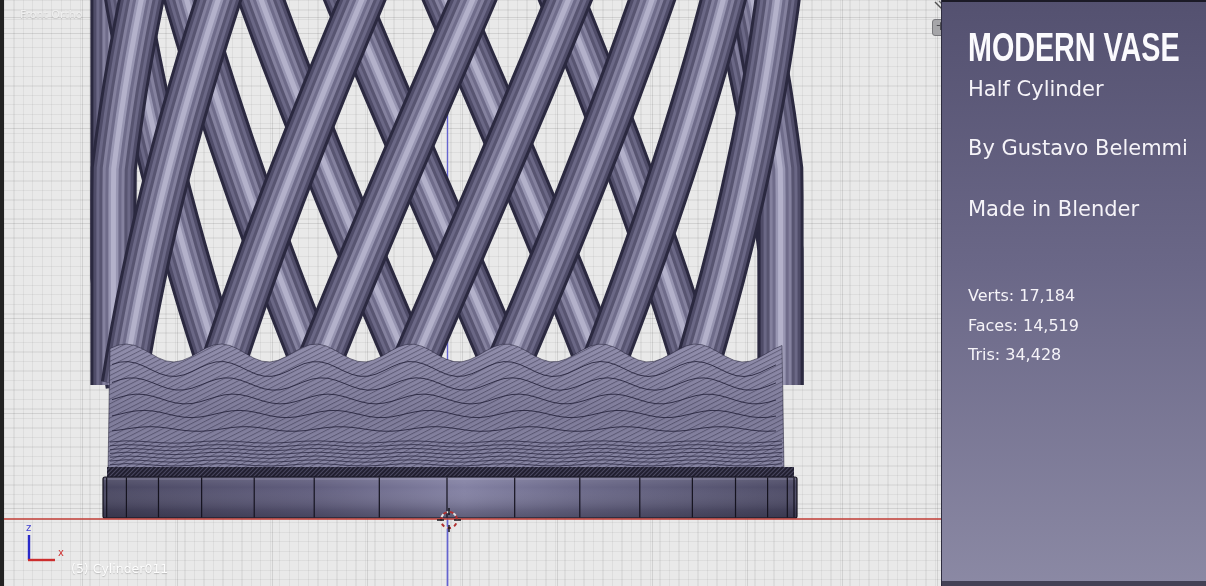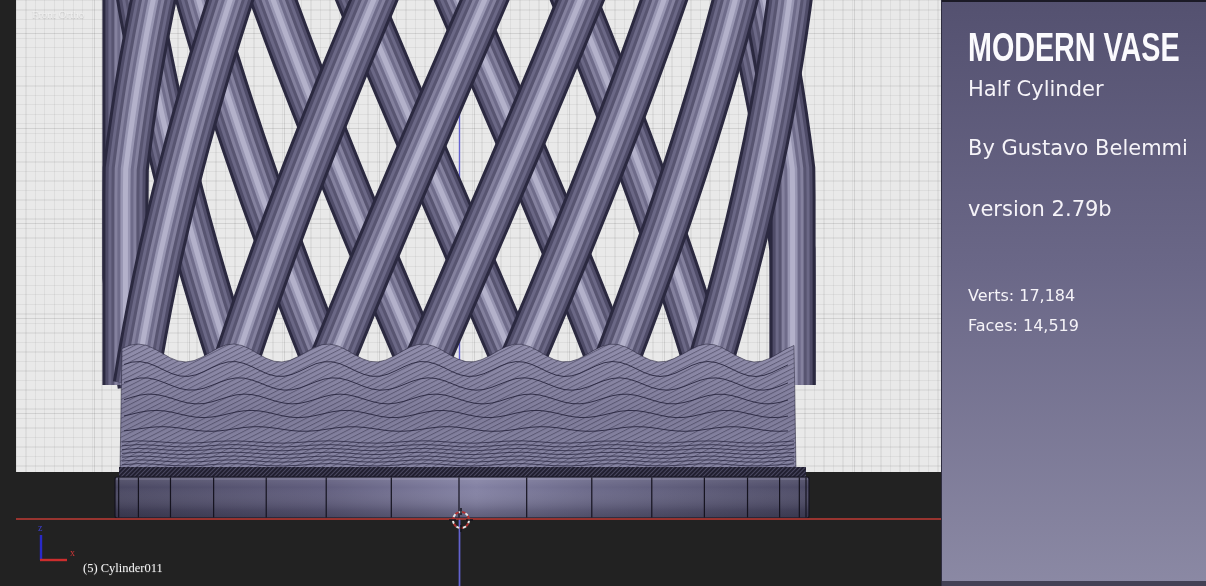--- a/index.html
+++ b/index.html
@@ -1,27 +1,27 @@
 <!DOCTYPE html>
 <html><head>
 <meta charset="utf-8">
 <style>
   html,body{margin:0;padding:0;background:#222;}
   #stage{position:relative;width:1206px;height:586px;overflow:hidden;
          font-family:"DejaVu Sans","Liberation Sans",sans-serif;}
 
   
-  #viewport{position:absolute;left:16px;top:0;width:941px;height:472px;
+  #viewport{position:absolute;left:4px;top:0;width:941px;height:586px;
     background-color:#e9e9e9;
     background-image:
       repeating-linear-gradient(to right, rgba(0,0,0,0.10) 0 1px, transparent 1px 95px),
       repeating-linear-gradient(to bottom, rgba(0,0,0,0.10) 0 1px, transparent 1px 95px),
       repeating-linear-gradient(to right, rgba(0,0,0,0.050) 0 1px, transparent 1px 9.5px),
       repeating-linear-gradient(to bottom, rgba(0,0,0,0.050) 0 1px, transparent 1px 9.5px);
-    background-position:78px 0, 0 33px, 0 0, 0 0;font-family:Liberation Serif, serif;}
+    background-position:78px 0, 0 33px, 0 0, 0 0;}
   #vase{position:absolute;left:0;top:0;pointer-events:none;}
 
   .view-label{position:absolute;left:16px;top:8px;font-size:11px;
     color:rgba(240,240,240,0.95);text-shadow:0 1px 1px rgba(120,120,120,0.35);}
   .object-label{position:absolute;left:67px;top:561px;font-size:12.5px;
     color:rgba(255,255,255,0.95);text-shadow:0 1px 1px rgba(120,120,120,0.4);}
 
   .axis-z-label{position:absolute;left:22px;top:522px;font-size:10px;color:#3d3dcf;}
   .axis-x-label{position:absolute;left:54px;top:547px;font-size:10px;color:#cf3535;}
 
@@ -275,22 +275,23 @@
 
     <div class="plus-button">+</div>
   </div>
 
   <div id="panel">
     <div class="top-strip"></div>
     <div class="p-abs panel-title">MODERN VASE</div>
     <div class="p-abs panel-subtitle">Half Cylinder</div>
     <div class="p-abs panel-author">By Gustavo Belemmi</div>
     <div class="p-abs panel-made">
-      <div>version 2.79b</div>
+      <div>Made in Blender</div>
     </div>
     <div class="p-abs panel-stats">
       <div>Verts: 17,184</div>
       <div>Faces: 14,519</div>
+      <div>Tris: 34,428</div>
     </div>
     <div class="bottom-strip"></div>
   </div>
 
 </div>
 
 </body></html>

